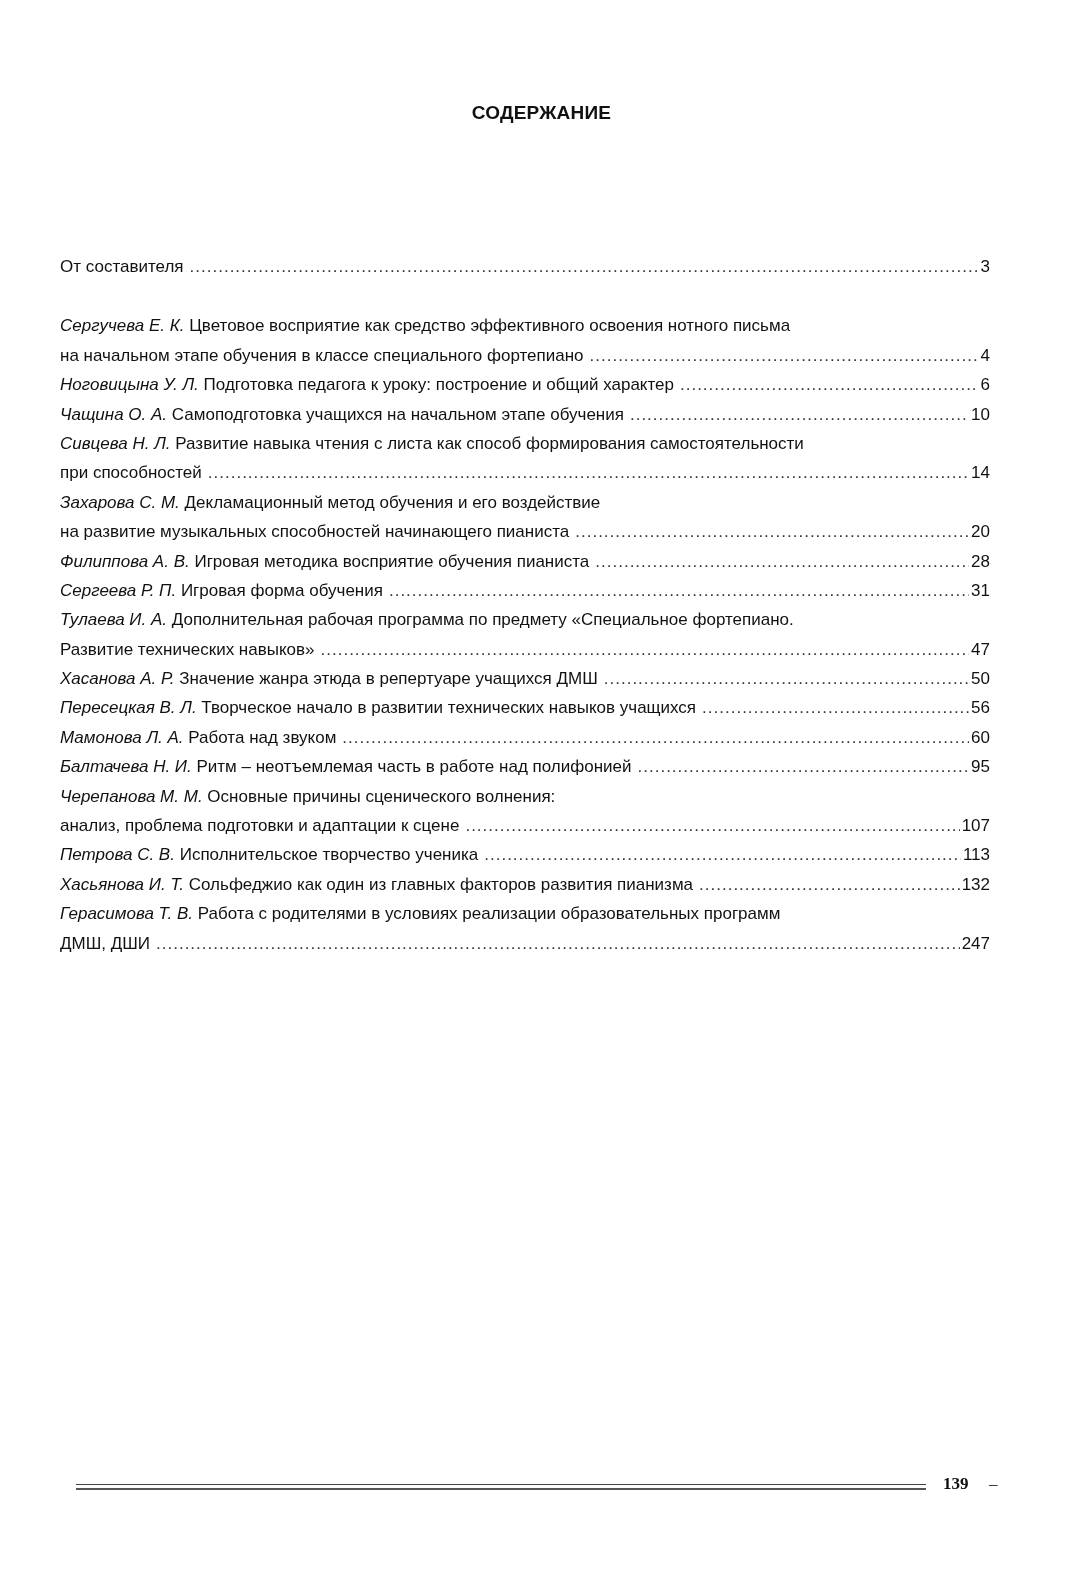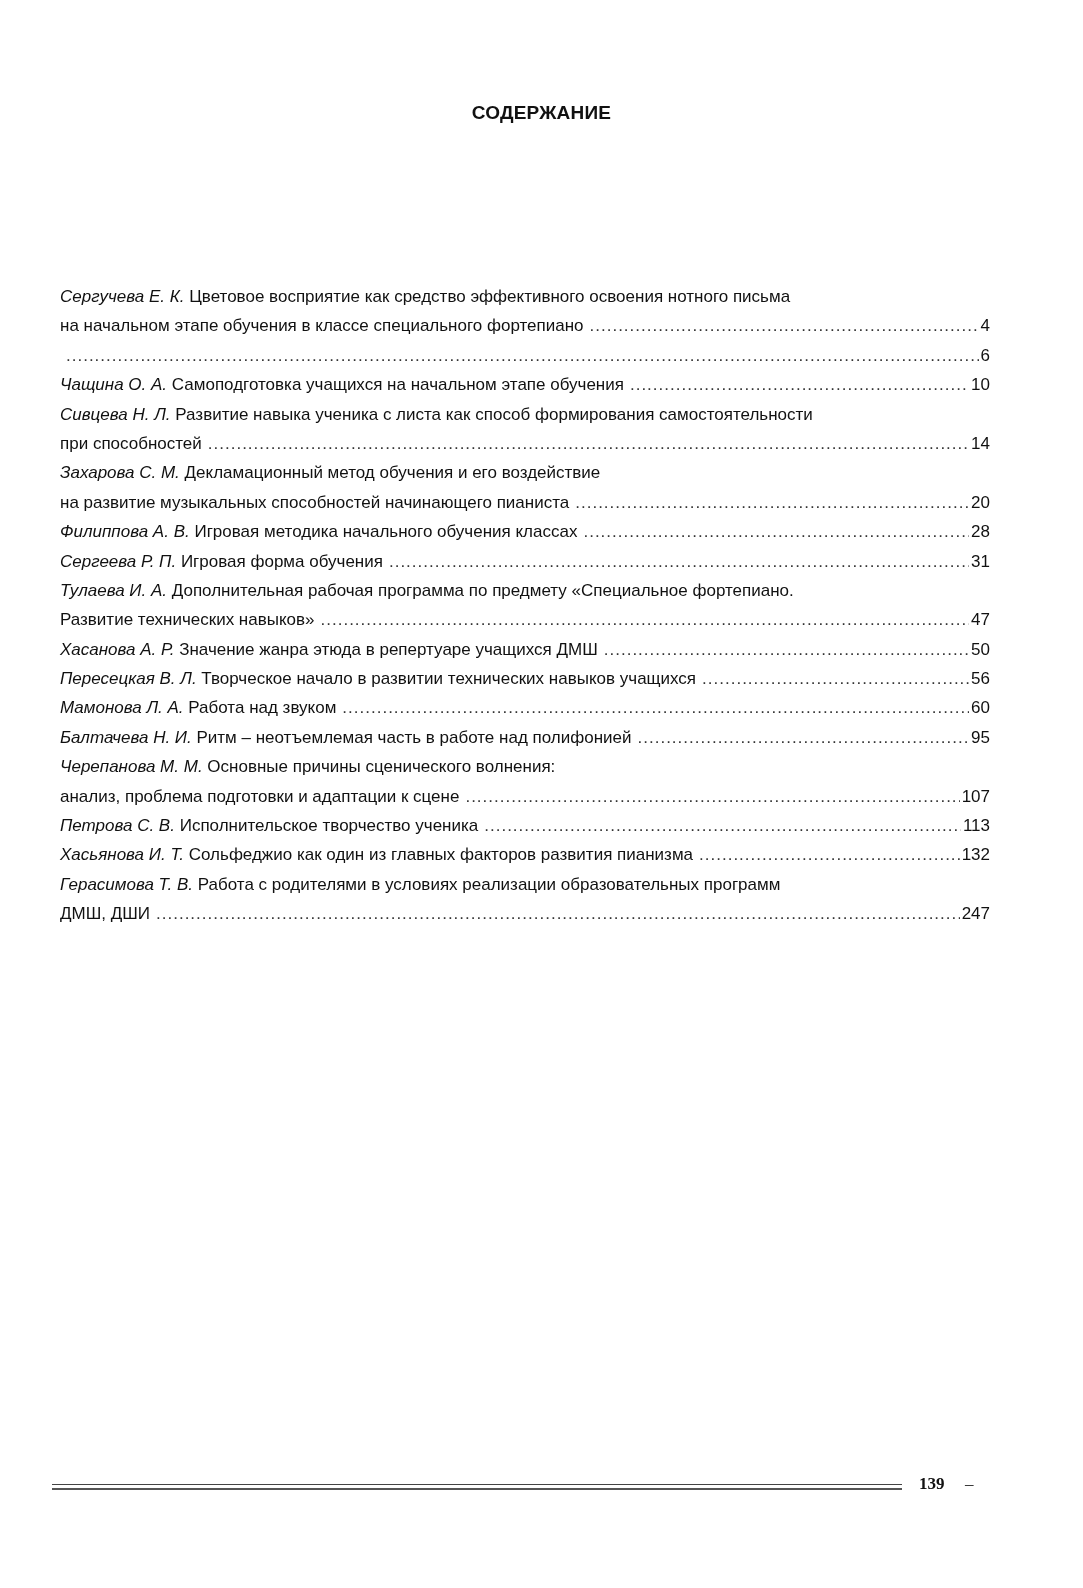--- a/index.html
+++ b/index.html
@@ -12,72 +12,78 @@
     }
     .toc { position: absolute; left: 60px; width: 930px; top: 252px;
       font-family: "Liberation Sans", sans-serif; font-size: 17px; }
     .line { height: 29.4px; line-height: 29.4px; display: flex; align-items: baseline; white-space: nowrap; }
     .line .txt { flex: 0 0 auto; }
     .line .dots { flex: 1 1 auto; overflow: hidden; margin: 0 2px 0 6px; letter-spacing: 1px; color: #333; }
     .line .dots::before { content: "................................................................................................................................................................................................................................................................"; }
     .line .pg { flex: 0 0 auto; text-align: right; }
     .author { font-style: italic; }
     .gap { height: 30px; }
-    .footer { position: absolute; top: 1478px; left: 52px; width: 930px; height: 20px; }
+    .footer { position: absolute; top: 1478px; left: 76px; width: 930px; height: 20px; }
     .rule { position: absolute; left: 0; width: 850px; border-top: 1px solid #444; }
     .rule.r1 { top: 6px; }
     .rule.r2 { top: 10px; border-top: 2px solid #555; }
     .pagenum { position: absolute; left: 867px; top: -4px; font-family: "Liberation Serif", serif;
       font-weight: bold; font-size: 17px; }
     .dash { position: absolute; left: 913px; top: -4px; font-family: "Liberation Serif", serif; font-size: 17px; }
   </style>
 </head>
 <body>
 
 <div class="page">
   <div class="title">СОДЕРЖАНИЕ</div>
 
   <div class="toc">
+    <div class="line">
+      <span class="txt">От составителя</span>
+      <span class="dots"></span>
+      <span class="pg">3</span>
+    </div>
     <div class="gap"></div>
     <div id="entries">
         <div class="line">
           <span class="txt"><span class="author">Сергучева Е. К.</span> <span>Цветовое восприятие как средство эффективного освоения нотного письма</span></span>
         </div>
         <div class="line">
           <span class="txt"><span>на начальном этапе обучения в классе специального фортепиано</span></span>
           <span class="dots"></span>
           <span class="pg">4</span>
         </div>
         <div class="line">
+          <span class="txt"><span class="author">Ноговицына У. Л.</span> <span>Подготовка педагога к уроку: построение и общий характер</span></span>
           <span class="dots"></span>
           <span class="pg">6</span>
         </div>
         <div class="line">
           <span class="txt"><span class="author">Чащина О. А.</span> <span>Самоподготовка учащихся на начальном этапе обучения</span></span>
           <span class="dots"></span>
           <span class="pg">10</span>
         </div>
         <div class="line">
-          <span class="txt"><span class="author">Сивцева Н. Л.</span> <span>Развитие навыка ученика с листа как способ формирования самостоятельности</span></span>
+          <span class="txt"><span class="author">Сивцева Н. Л.</span> <span>Развитие навыка чтения с листа как способ формирования самостоятельности</span></span>
         </div>
         <div class="line">
           <span class="txt"><span>при способностей</span></span>
           <span class="dots"></span>
           <span class="pg">14</span>
         </div>
         <div class="line">
           <span class="txt"><span class="author">Захарова С. М.</span> <span>Декламационный метод обучения и его воздействие</span></span>
         </div>
         <div class="line">
           <span class="txt"><span>на развитие музыкальных способностей начинающего пианиста</span></span>
           <span class="dots"></span>
           <span class="pg">20</span>
         </div>
         <div class="line">
-          <span class="txt"><span class="author">Филиппова А. В.</span> <span>Игровая методика начального обучения классах</span></span>
+          <span class="txt"><span class="author">Филиппова А. В.</span> <span>Игровая методика восприятие обучения пианиста</span></span>
           <span class="dots"></span>
           <span class="pg">28</span>
         </div>
         <div class="line">
           <span class="txt"><span class="author">Сергеева Р. П.</span> <span>Игровая форма обучения</span></span>
           <span class="dots"></span>
           <span class="pg">31</span>
         </div>
         <div class="line">
           <span class="txt"><span class="author">Тулаева И. А.</span> <span>Дополнительная рабочая программа по предмету «Специальное фортепиано.</span></span>

